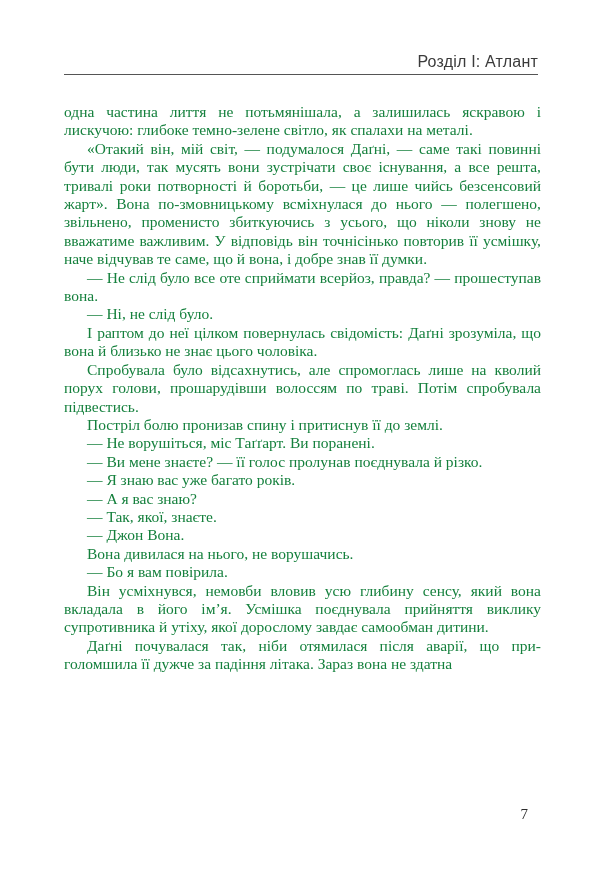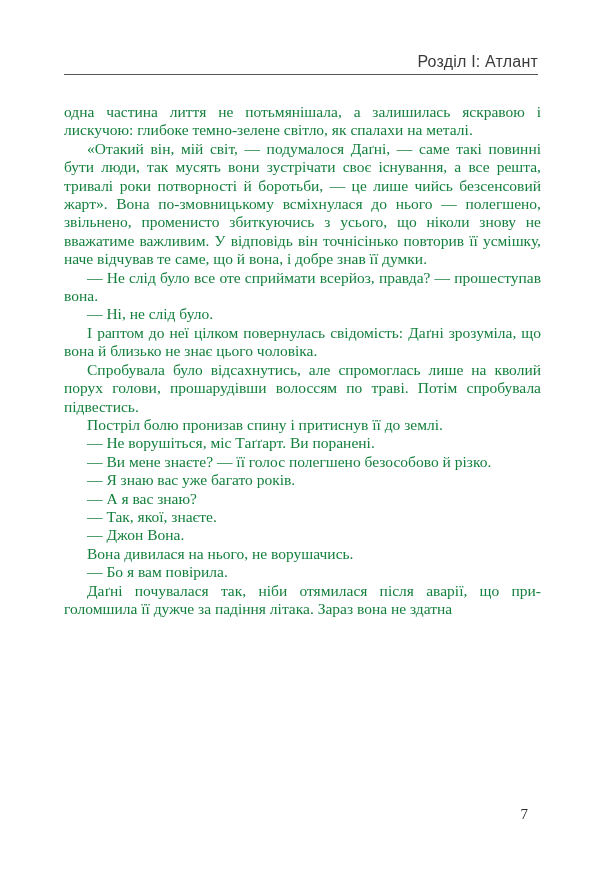--- a/index.html
+++ b/index.html
@@ -69,23 +69,24 @@
   <div class="head-rule"></div>
   <div class="text-block">
       <p class="para">одна частина лиття не потьмянішала, а залишилась яскравою і лискучою: глибоке темно-зелене світло, як спалахи на металі.</p>
       <p class="para indent">«Отакий він, мій світ, — подумалося Даґні, — саме такі по­винні бути люди, так мусять вони зустрічати своє існування, а все решта, тривалі роки потворності й боротьби, — це лише чийсь безсенсовий жарт». Вона по-змовницькому всміхнула­ся до нього — полегшено, звільнено, променисто збиткуючись з усього, що ніколи знову не вважатиме важливим. У відповідь він точнісінько повторив її усмішку, наче відчував те саме, що й вона, і добре знав її думки.</p>
       <p class="para indent">— Не слід було все оте сприймати всерйоз, правда? — проше­ступав вона.</p>
       <p class="para indent">— Ні, не слід було.</p>
       <p class="para indent">І раптом до неї цілком повернулась свідомість: Даґні зрозу­міла, що вона й близько не знає цього чоловіка.</p>
       <p class="para indent">Спробувала було відсахнутись, але спромоглась лише на кволий порух голови, прошарудівши волоссям по траві. Потім спробувала підвестись.</p>
       <p class="para indent">Постріл болю пронизав спину і притиснув її до землі.</p>
       <p class="para indent">— Не ворушіться, міс Таґґарт. Ви поранені.</p>
-      <p class="para indent">— Ви мене знаєте? — її голос полегшено безособово й різко.</p>
+      <p class="para indent">— Ви мене знаєте? — її голос пролунав поєднувала й різко.</p>
       <p class="para indent">— Я знаю вас уже багато років.</p>
       <p class="para indent">— А я вас знаю?</p>
       <p class="para indent">— Так, якої, знаєте.</p>
       <p class="para indent">— Джон Вона.</p>
       <p class="para indent">Вона дивилася на нього, не ворушачись.</p>
       <p class="para indent">— Бо я вам повірила.</p>
+      <p class="para indent">Він усміхнувся, немовби вловив усю глибину сенсу, який вона вкладала в його ім’я. Усмішка поєднувала прийняття ви­клику супротивника й утіху, якої дорослому завдає самообман дитини.</p>
       <p class="para indent">Даґні почувалася так, ніби отямилася після аварії, що при­голомшила її дужче за падіння літака. Зараз вона не здатна</p>
     </div>
   <div class="page-number">7</div>
 </div>
 
 </body></html>

